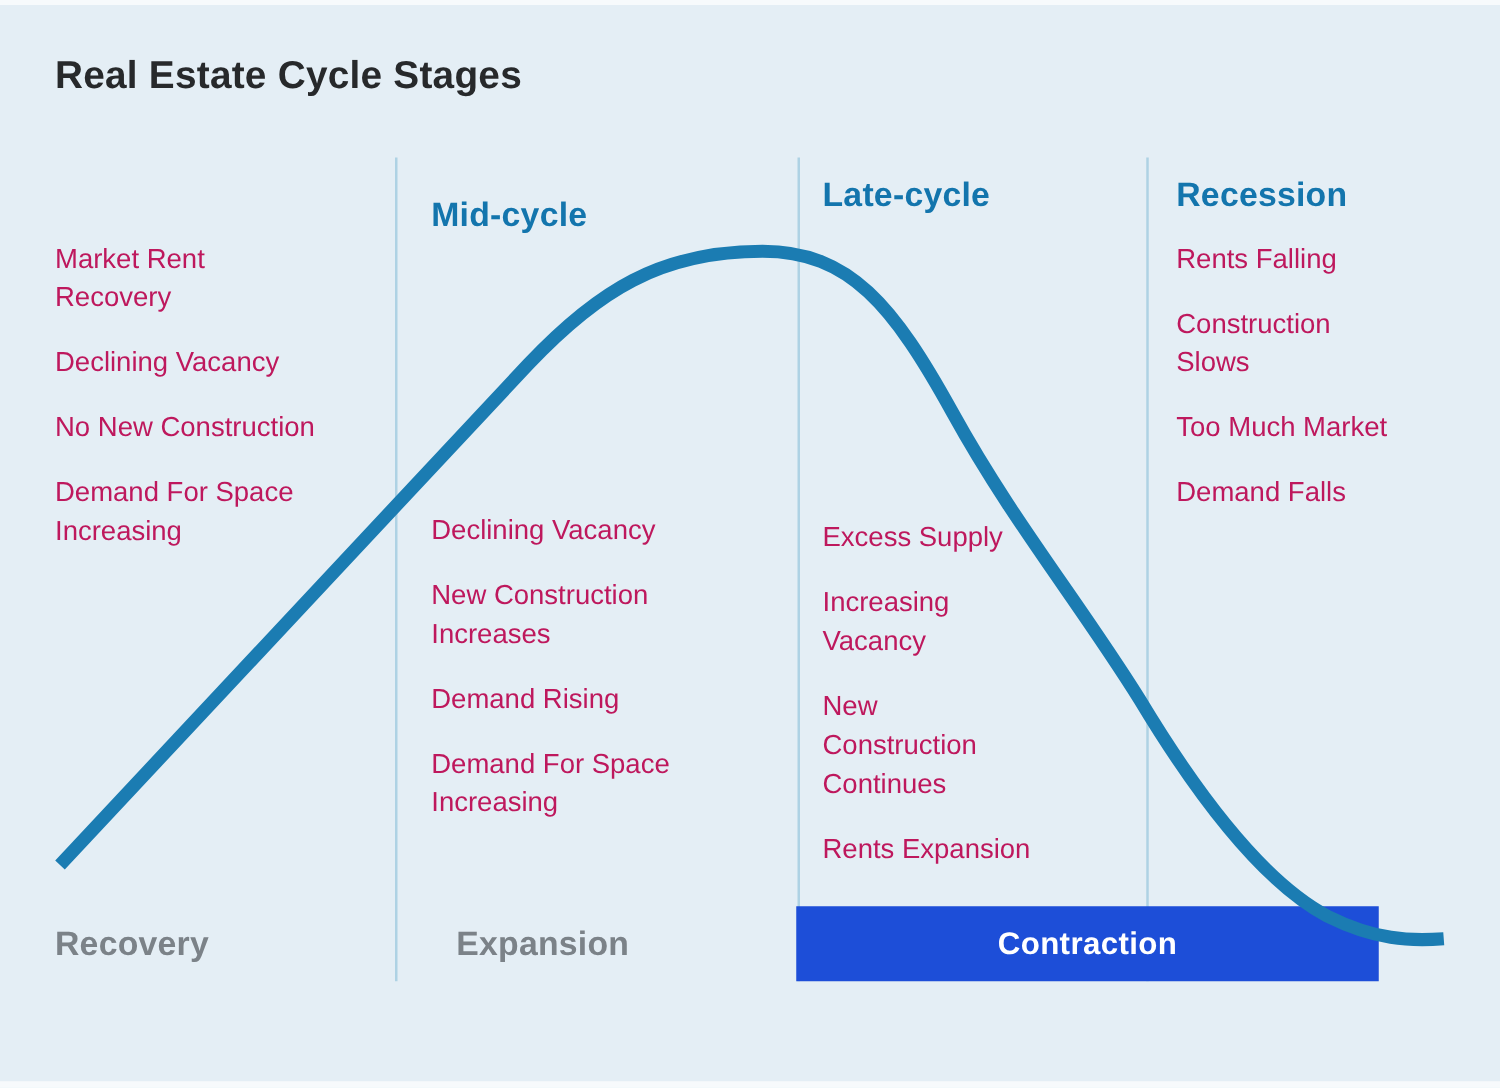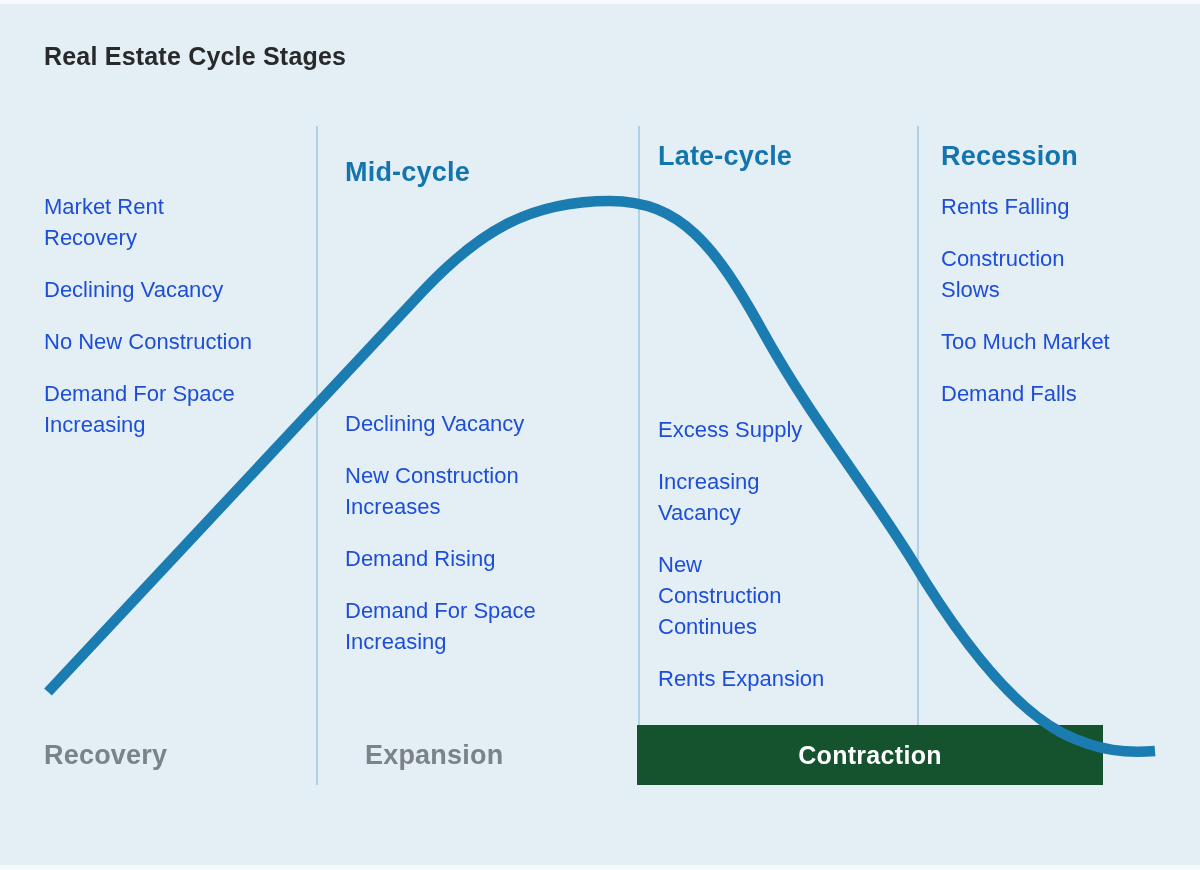--- a/index.html
+++ b/index.html
@@ -14,21 +14,21 @@
   .edge-strip {
     position: absolute; left: 0; width: 1200px; height: 4px;
     background: #f7fafc;
   }
   .edge-strip.top { top: 0; }
   .edge-strip.bottom { bottom: 0; height: 5px; }
 
   .page-title {
     position: absolute; left: 44px; top: 42px;
     margin: 0;
-    font-size: 25px; font-weight: 700; color: #27292b;
+    font-size: 31px; font-weight: 700; color: #27292b;
     letter-spacing: 0.2px;
   }
 
   .divider {
     position: absolute; top: 126px; width: 2px; height: 659px;
     background: #aed2e4;
   }
   .divider.d1 { left: 316px; }
   .divider.d2 { left: 638px; }
   .divider.d3 { left: 917px; }
@@ -43,41 +43,41 @@
   .col-header.c3 { left: 658px; }
   .col-header.c4 { left: 941px; }
 
   .items { position: absolute; margin: 0; }
   .items.c1 { left: 44px;  top: 191px; width: 272px; }
   .items.c2 { left: 345px; top: 408px; width: 280px; }
   .items.c3 { left: 658px; top: 414px; width: 250px; }
   .items.c4 { left: 941px; top: 191px; width: 252px; }
   .item {
     margin: 0 0 21px 0;
-    font-size: 22px; line-height: 31px; color: #1d4ed8;
+    font-size: 22px; line-height: 31px; color: #be185d;
     white-space: pre-line;
   }
 
   .curve-svg {
     position: absolute; left: 0; top: 0; z-index: 5;
     pointer-events: none;
   }
 
   .phase-label {
     position: absolute; top: 740px; margin: 0;
     font-size: 27px; font-weight: 700; color: #7b8288;
     letter-spacing: 0.2px; z-index: 2;
   }
   .phase-label.p1 { left: 44px; }
   .phase-label.p2 { left: 365px; }
 
   .contraction-bar {
     position: absolute; left: 637px; top: 725px;
     width: 466px; height: 60px;
-    background: #14532d; z-index: 3;
+    background: #1d4ed8; z-index: 3;
     display: flex; align-items: center; justify-content: center;
   }
   .contraction-bar .bar-label {
     margin: 0;
     font-size: 25px; font-weight: 700; color: #ffffff;
     letter-spacing: 0.3px;
   }
 </style>
 </head>
 <body>

